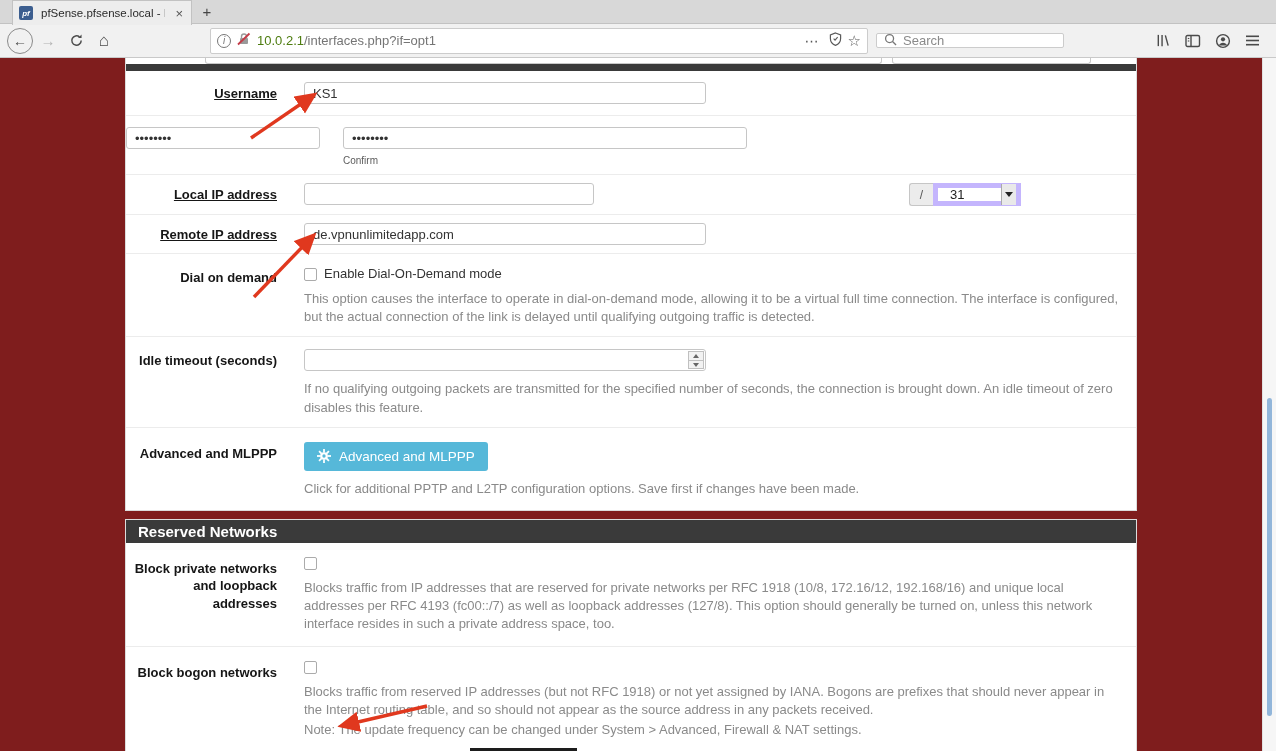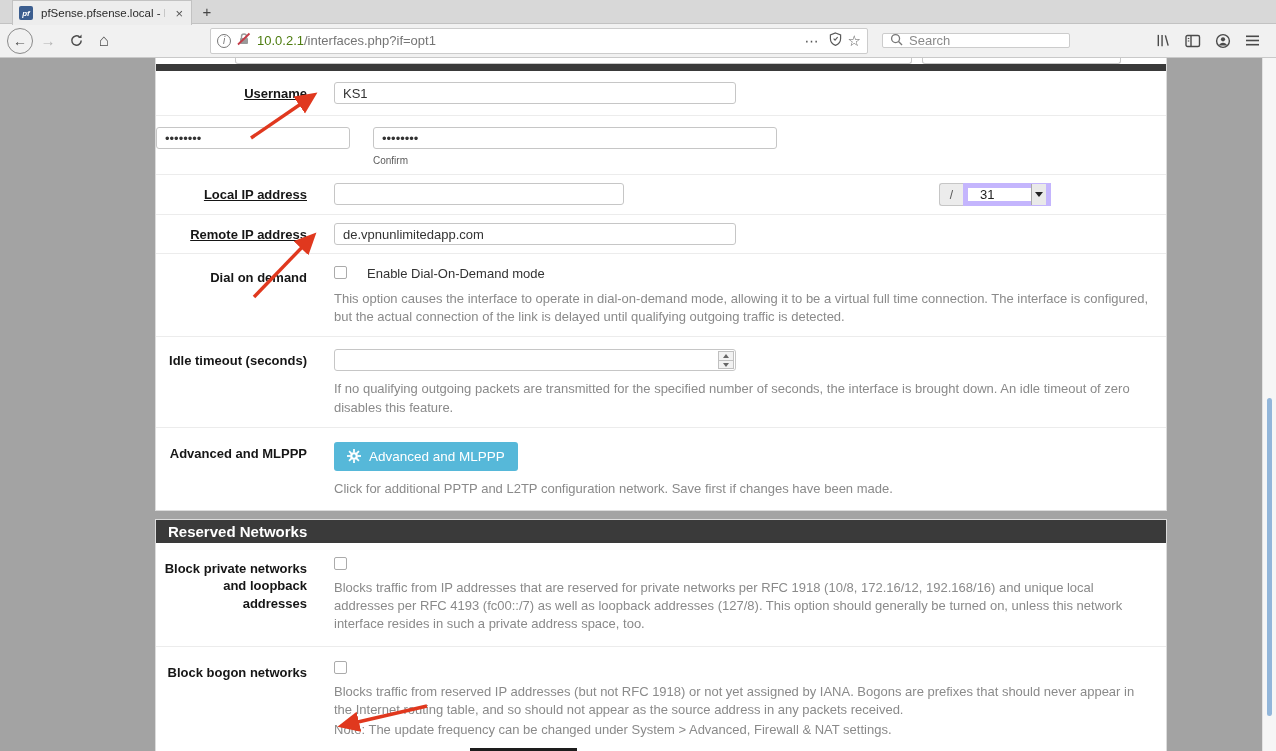--- a/index.html
+++ b/index.html
@@ -47,32 +47,32 @@
     display:flex; align-items:center; padding:0 6px; gap:6px; font-size:13px;
   }
   .url-text { flex:1; white-space:nowrap; overflow:hidden; }
   .url-host { color:#4d7c0f; }
   .url-path { color:#757575; }
   .info-circle { width:14px; height:14px; border:1px solid #777; border-radius:50%;
     color:#777; font-size:10px; line-height:12px; text-align:center; font-style:italic; flex:0 0 auto;}
   .overflow-dots { color:#555; font-size:14px; letter-spacing:1px; padding:0 3px;}
   .star { color:#5a5a5a; font-size:15px; }
   .searchbar {
-    margin-left:14px; width:188px; height:15px; background:#fff;
+    margin-left:8px; width:188px; height:15px; background:#fff;
     border:1px solid #cccccc; border-radius:2px;
     display:flex; align-items:center; padding:0 7px; gap:6px;
   }
   .searchbar input { border:none; outline:none; width:120px; font-size:13px;
     color:#333; font-family:"Liberation Sans", sans-serif; background:transparent; }
   .searchbar input::placeholder { color:#8a8a8a; }
   .chrome-right { margin-left:auto; display:flex; align-items:center; gap:14px; padding-right:10px; }
   .chrome-right .icn { display:flex; align-items:center; justify-content:center; }
 
   
-  .page { position:absolute; top:58px; left:0; right:0; bottom:0; background:#a3a3a3;padding-left:30px; }
+  .page { position:absolute; top:58px; left:0; right:0; bottom:0; background:#7f1d1d; }
   .panel {
     margin-left:125px; width:1012px; background:#fff;
     border:1px solid #dcdcdc;
   }
   .partial-strip { position:relative; height:6px; background:#fff; }
   .frag { position:absolute; bottom:0; height:6px; border:1px solid #c9c9c9;
     border-top:none; border-radius:0 0 3px 3px; background:#fff; }
   .frag1 { left:79px; width:677px; }
   .frag2 { left:766px; width:199px; }
   .dark-bar { height:7px; background:#3a3a3a; }
@@ -107,21 +107,21 @@
   .select-value { flex:1; padding-left:12px; font-size:13px; color:#222; }
   .select-arrow { width:15px; height:21px; background:#e9e9e9; border-left:1px solid #aaa;
     display:flex; align-items:center; justify-content:center; }
   .tri-down { width:0; height:0; border-left:4px solid transparent;
     border-right:4px solid transparent; border-top:5px solid #222; }
   .tri-up-s { width:0; height:0; border-left:3px solid transparent;
     border-right:3px solid transparent; border-bottom:4px solid #666; }
   .tri-down-s { width:0; height:0; border-left:3px solid transparent;
     border-right:3px solid transparent; border-top:4px solid #666; }
 
-  .check-line { display:flex; align-items:flex-start; gap:20px; }
+  .check-line { display:flex; align-items:flex-end; gap:7px; }
   .checkbox { width:13px; height:13px; border:1px solid #ababab; border-radius:2px;
     background:#fff; flex:0 0 auto; }
   .check-label { font-size:13px; color:#333; }
 
   .help { margin-top:9px; font-size:13px; color:#8a8a8a; line-height:1.4; max-width:822px; }
   .help + .help { margin-top:2px; }
 
   .spin-wrap { position:relative; width:402px; }
   .spinner { position:absolute; right:2px; top:2px; width:16px; height:18px;
     display:flex; flex-direction:column; }
@@ -302,21 +302,21 @@
           <input class="txt-input w402" type="text" value="" style="">
           <div class="spinner">
             <span class="spin-btn">
                 <span class="tri-up-s"></span>
               </span>
             <span class="spin-btn">
                 <span class="tri-down-s"></span>
               </span>
           </div>
         </div>
-        <div class="help">If no qualifying outgoing packets are transmitted for the specified number of seconds, the interface is brought down. An idle timeout of zero disables this feature.</div>
+        <div class="help">If no qualifying outgoing packets are transmitted for the specified number of seconds, the connection is brought down. An idle timeout of zero disables this feature.</div>
       </div>
     </div>
 
     <div class="row" style="padding:14px 0 12px 0;">
       <div class="row-label">Advanced and MLPPP</div>
       <div class="row-content">
         <button class="btn-info">
           <span style="display:inline-flex;">
             <svg width="14" height="14" viewBox="0 0 16 16">
               <g fill="#fff">
@@ -328,21 +328,21 @@
                 <rect x="7" y="12" width="2" height="4" transform="rotate(45 8 8)"></rect>
                 <rect x="0" y="7" width="4" height="2" transform="rotate(45 8 8)"></rect>
                 <rect x="12" y="7" width="4" height="2" transform="rotate(45 8 8)"></rect>
                 <circle cx="8" cy="8" r="4.4"></circle>
               </g>
               <circle cx="8" cy="8" r="1.9" fill="#56b8d9"></circle>
             </svg>
           </span>
           <span>Advanced and MLPPP</span>
         </button>
-        <div class="help">Click for additional PPTP and L2TP configuration network. Save first if changes have been made.</div>
+        <div class="help">Click for additional PPTP and L2TP configuration options. Save first if changes have been made.</div>
       </div>
     </div>
   </div>
 
   <div class="panel reserved-panel">
     <div class="section-header">Reserved Networks</div>
 
     <div class="row" style="padding:14px 0 12px 0;">
       <div class="row-label">
         <div>Block private networks</div>

